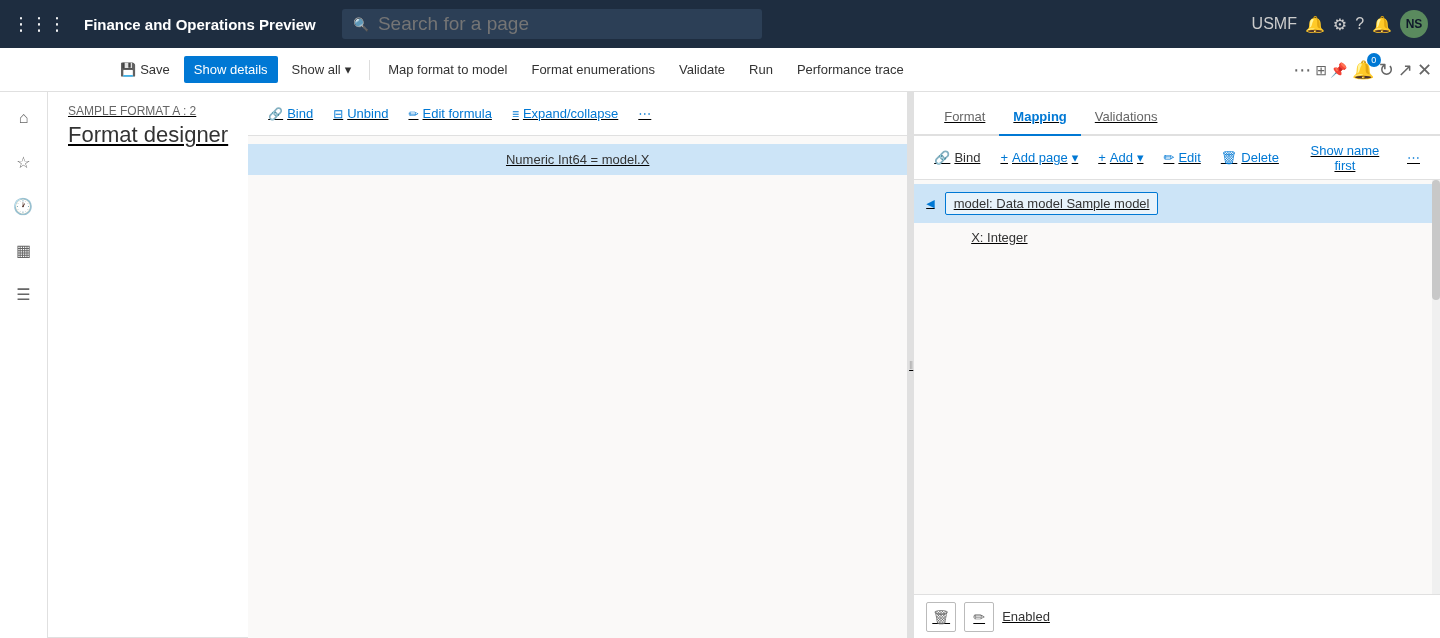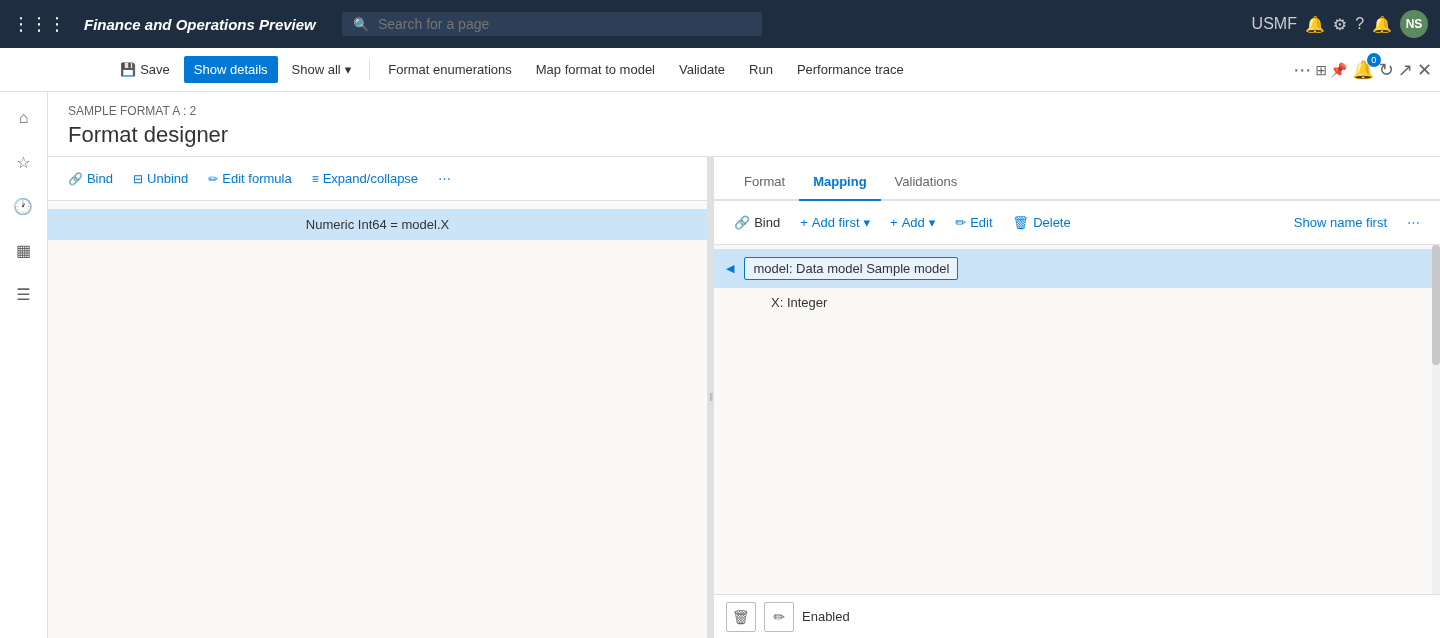--- a/index.html
+++ b/index.html
@@ -9,39 +9,39 @@
     .top-nav {
       height: 48px;
       background: #1e2d40;
       display: flex;
       align-items: center;
       padding: 0 12px;
       gap: 10px;
       color: #fff;
     }
     .top-nav-grid { font-size: 18px; cursor: pointer; margin-right: 8px; }
-    .top-nav-title { font-size: 15px; font-weight: 600; color: #fff; flex-shrink: 0; font-style: italic; }
+    .top-nav-title { font-size: 15px; font-weight: 600; color: #fff; flex-shrink: 0; }
     .search-bar {
       display: flex;
       align-items: center;
       background: #2c3f56;
       border-radius: 3px;
       padding: 4px 12px;
       width: 420px;
       margin: 0 16px;
       color: #ccc;
       font-size: 13px;
       gap: 8px;
     }
     .search-bar input {
       background: transparent;
       border: none;
       outline: none;
       color: #ccc;
-      font-size: 14px;
+      font-size: 19px;
       width: 100%;
     }
     .top-nav-spacer { flex: 1; }
     .top-nav-icons { display: flex; align-items: center; gap: 8px; }
     .top-nav-icon { color: #ccc; font-size: 16px; cursor: pointer; }
     .nav-badge-wrap { position: relative; }
     .nav-badge {
       position: absolute;
       top: -6px; right: -6px;
       background: #0078d4;
@@ -49,21 +49,21 @@
       border-radius: 50%;
       font-size: 9px;
       width: 14px; height: 14px;
       display: flex; align-items: center; justify-content: center;
     }
     .avatar {
       width: 28px; height: 28px;
       border-radius: 50%;
       background: #5a8a5e;
       display: flex; align-items: center; justify-content: center;
-      color: #ffffff; font-size: 12px; font-weight: 600;
+      color: #0f172a; font-size: 12px; font-weight: 600;
       cursor: pointer;
     }
 
     
     .cmd-bar {
       height: 44px;
       background: #fff;
       border-bottom: 1px solid #e0e0e0;
       display: flex;
       align-items: center;
@@ -114,22 +114,22 @@
       border-radius: 4px;
       color: #666;
       font-size: 16px;
       cursor: pointer;
     }
 
     
     .main-content {
       flex: 1;
       display: flex;
-      flex-direction: column;
       overflow: hidden;
+      text-decoration: underline;
     }
 
     
     .page-header {
       padding: 12px 20px 8px 20px;
       background: #fff;
       border-bottom: 1px solid #e0e0e0;
     }
     .breadcrumb { font-size: 12px; color: #666; margin-bottom: 4px; }
     .page-title { font-size: 22px; font-weight: 300; color: #333; }
@@ -370,24 +370,24 @@
   </button>
   <button class="cmd-btn primary">
     <span>Show details</span>
   </button>
   <button class="cmd-btn">
     <span>Show all</span>
     <span>▾</span>
   </button>
   <div class="cmd-separator"></div>
   <button class="cmd-btn">
+    <span>Map format to model</span>
+  </button>
+  <button class="cmd-btn">
     <span>Format enumerations</span>
-  </button>
-  <button class="cmd-btn">
-    <span>Map format to model</span>
   </button>
   <button class="cmd-btn">
     <span>Validate</span>
   </button>
   <button class="cmd-btn">
     <span>Run</span>
   </button>
   <button class="cmd-btn">
     <span>Performance trace</span>
   </button>
@@ -469,21 +469,21 @@
           </div>
         </div>
 
         <div class="mapping-toolbar">
           <button class="map-btn map-btn-gray">
             <span>🔗</span>
             <span>Bind</span>
           </button>
           <button class="map-btn">
             <span>+</span>
-            <span>Add first</span>
+            <span>Add page</span>
             <span>▾</span>
           </button>
           <button class="map-btn">
             <span>+</span>
             <span>Add</span>
             <span>▾</span>
           </button>
           <button class="map-btn">
             <span>✏</span>
             <span>Edit</span>

